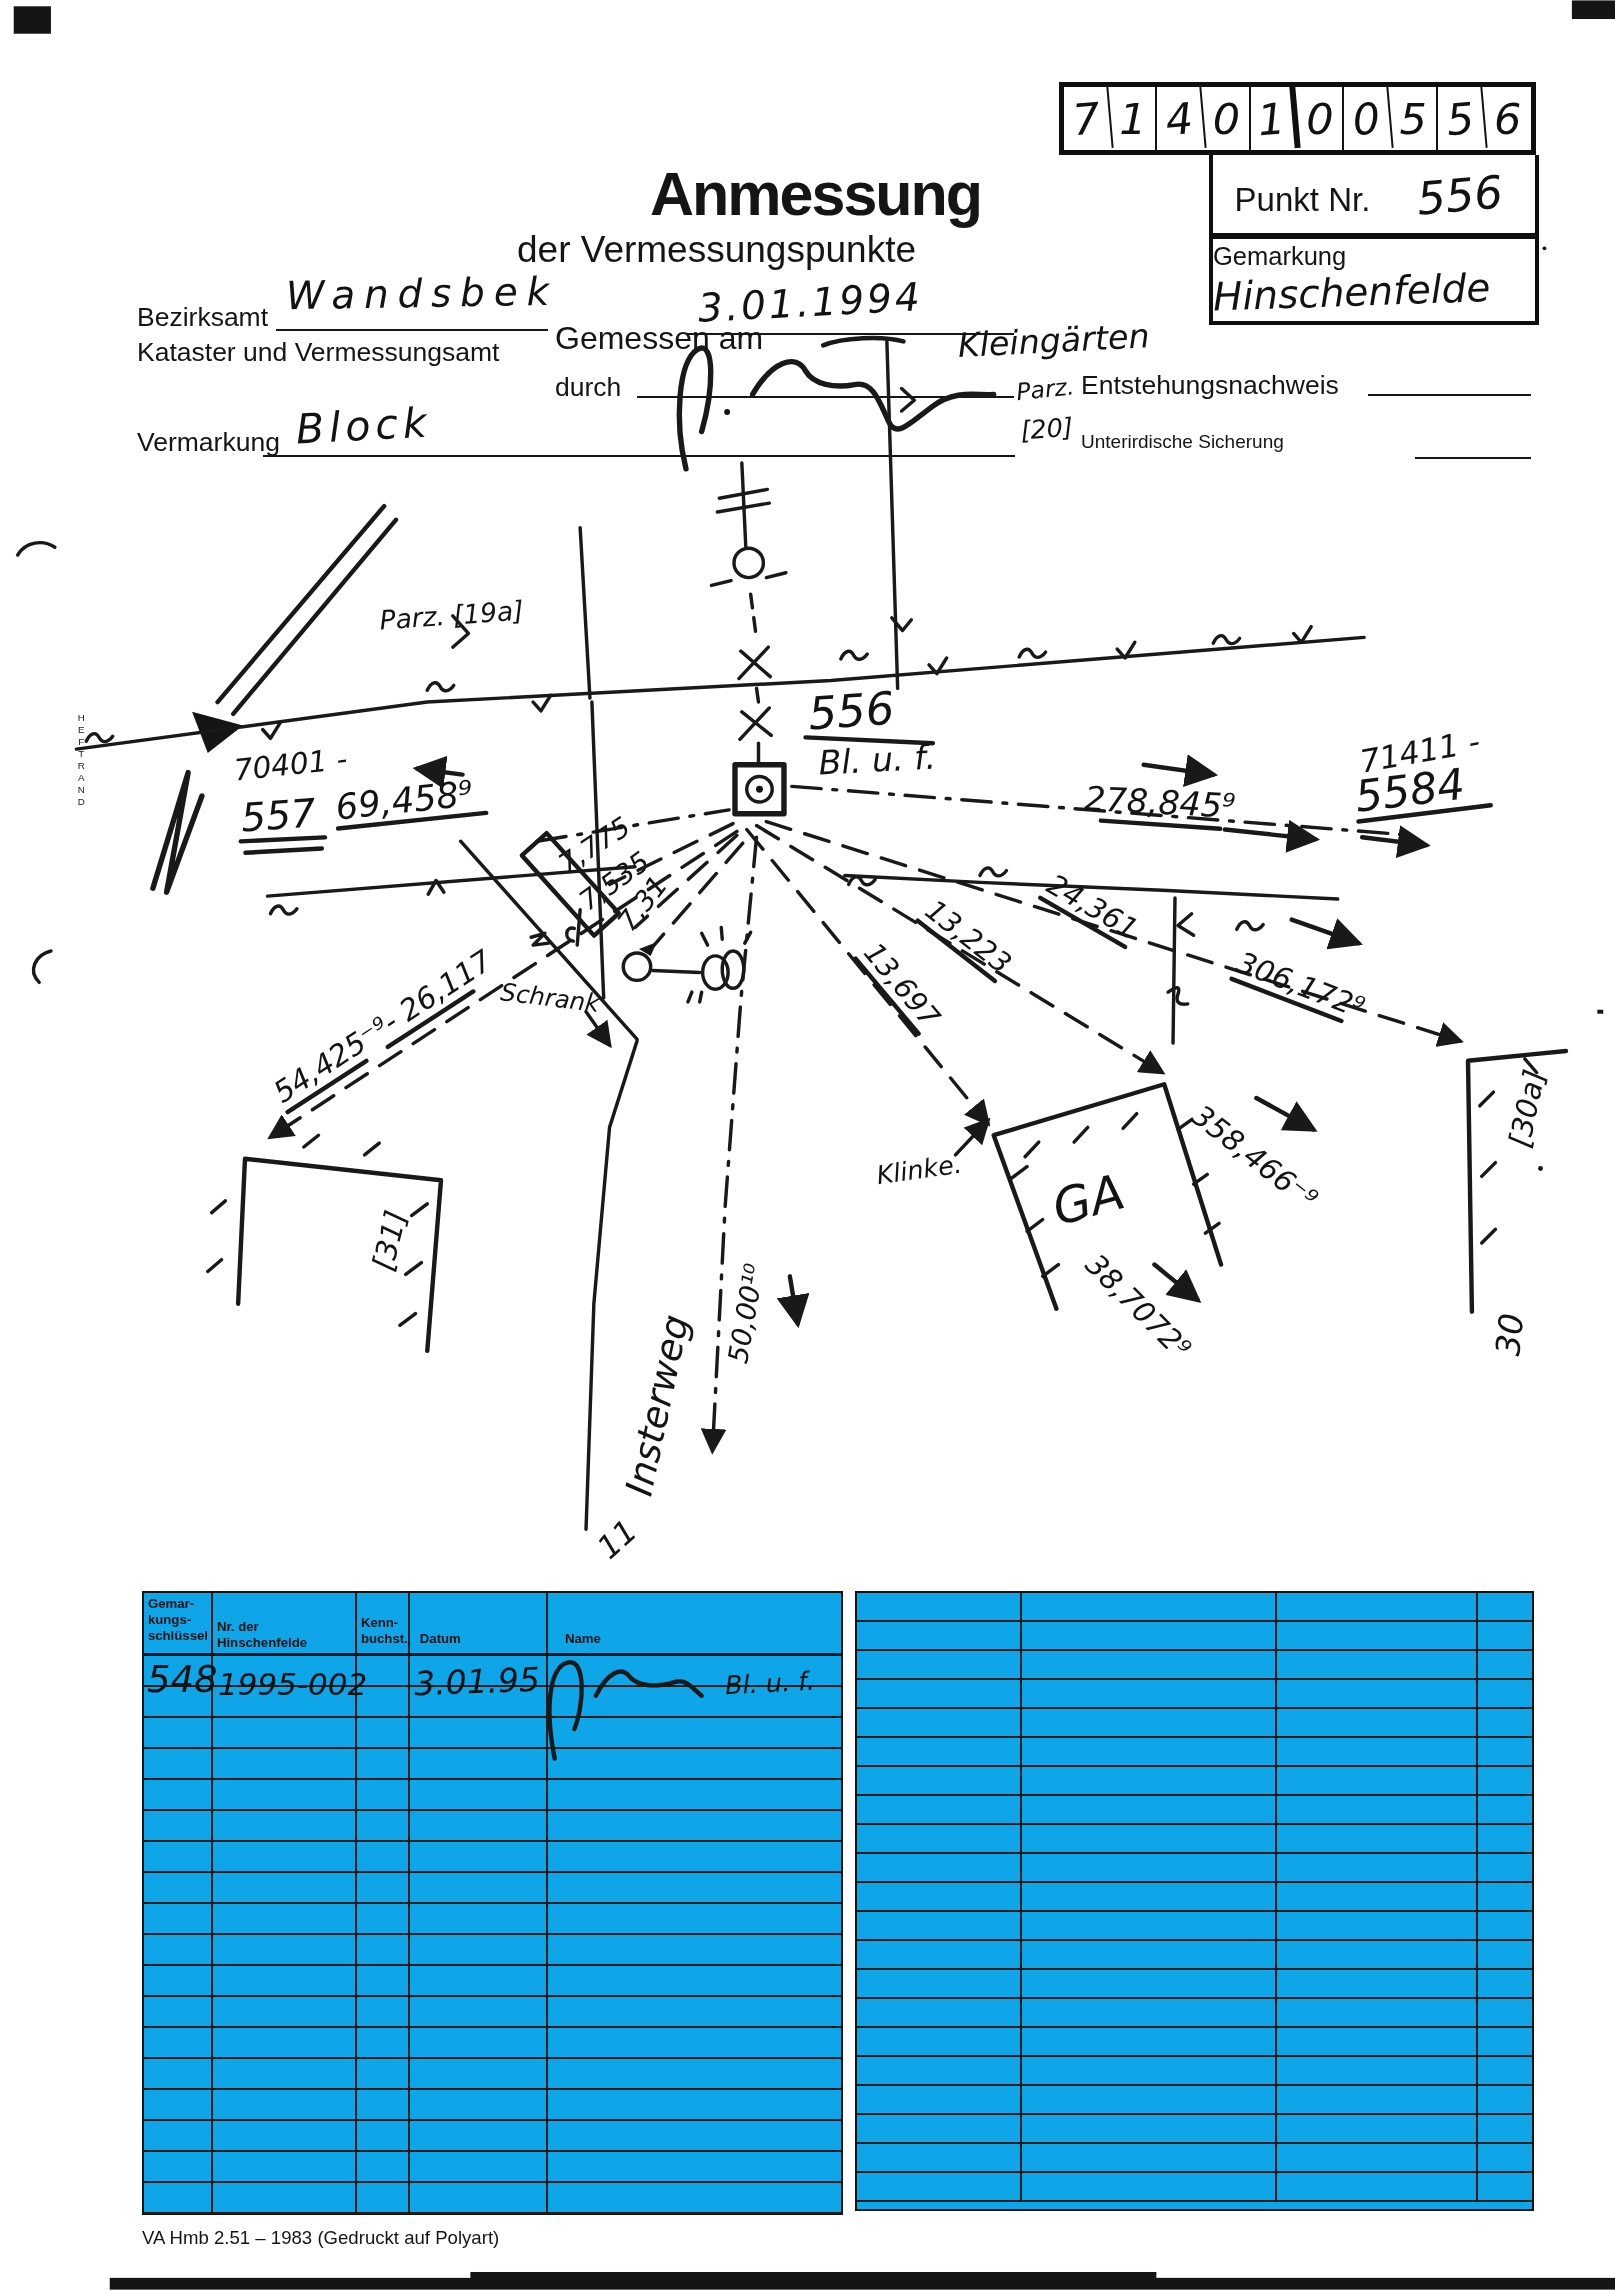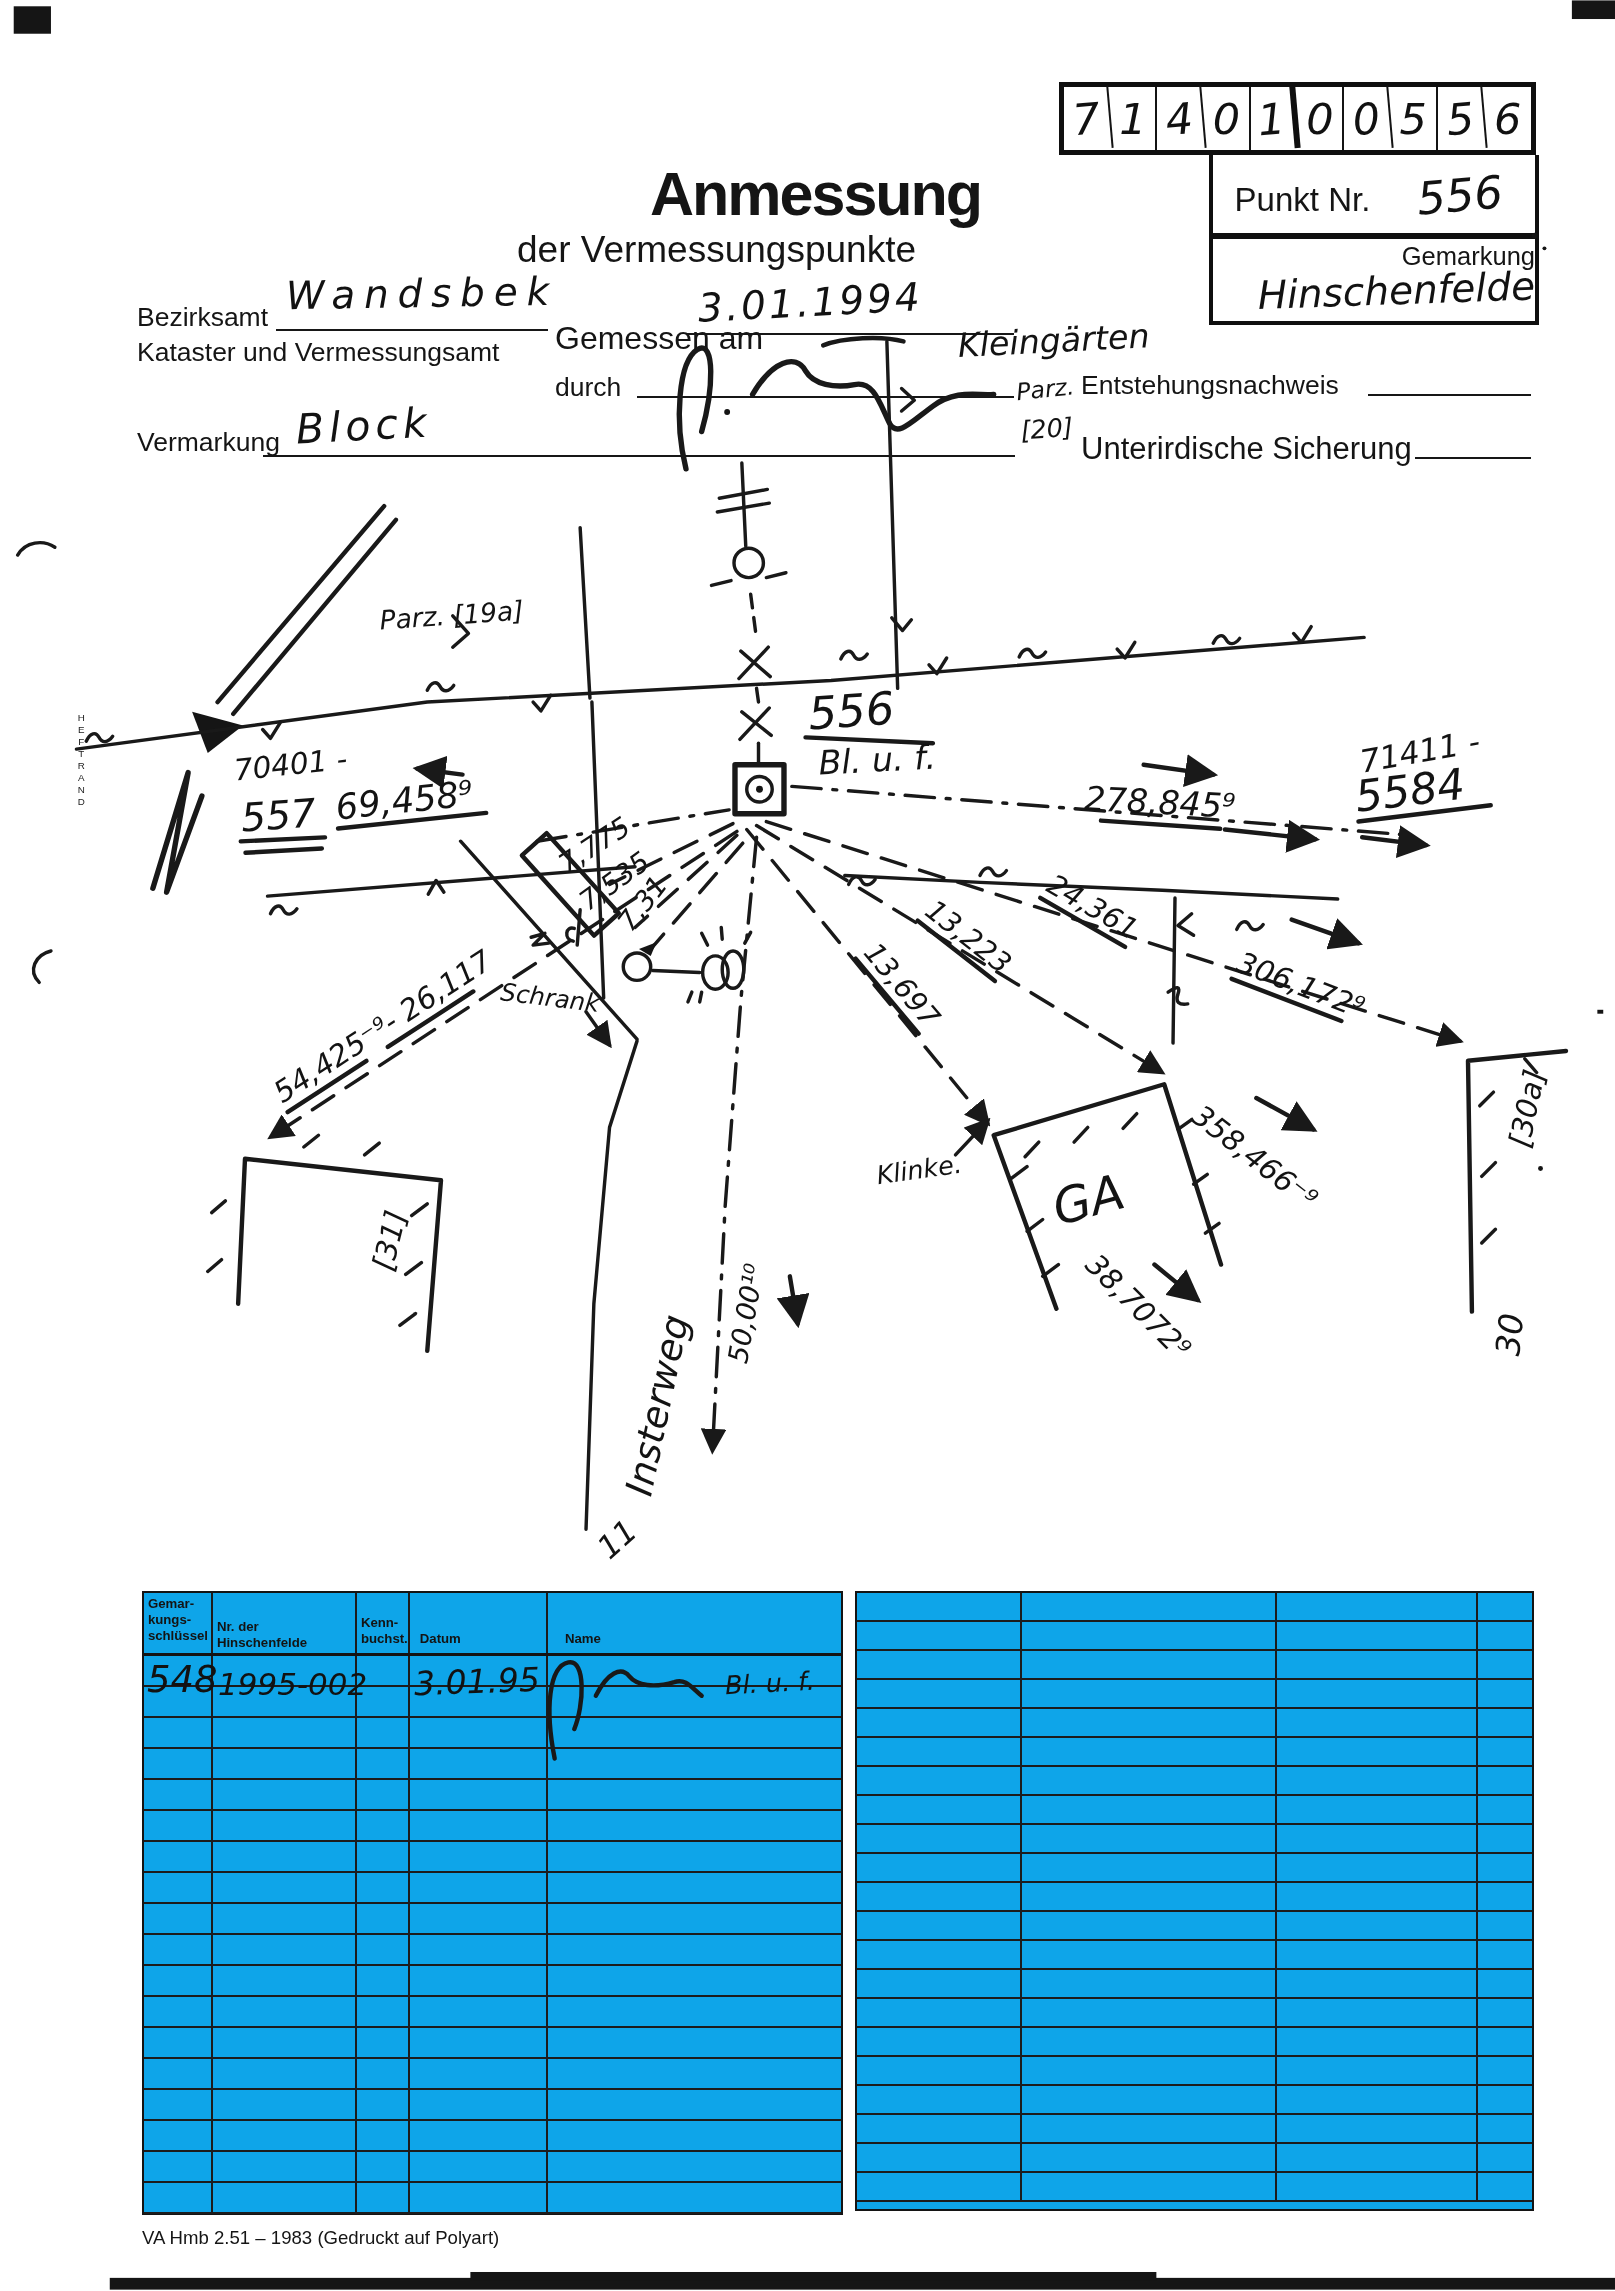--- a/index.html
+++ b/index.html
@@ -58,21 +58,21 @@
     <div class="codecell">5</div>
     <div class="codecell">5</div>
     <div class="codecell">6</div>
   </div>
 
   <div class="abs infobox" style="left:1209px;top:155px;width:330px;height:82px;border-top:none;box-sizing:border-box">
     <span class="abs printed" style="left:21.6px;top:25.5px;font-size:33px">Punkt Nr.</span>
     <span class="abs hand" style="left:204px;top:13.7px;font-size:45px;transform:rotate(-5deg)">556</span>
   </div>
 
-  <div class="abs infobox" style="left:1209px;top:237px;width:330px;height:88px;border-top-width:2.9px;box-sizing:border-box;text-align:right">
+  <div class="abs infobox" style="left:1209px;top:237px;width:330px;height:88px;border-top-width:2.9px;box-sizing:border-box;text-align:left">
     <div class="printed" style="font-size:25.5px;margin-top:2.9px">Gemarkung</div>
     <div class="hand" style="font-size:39px;margin-top:-2px;transform:rotate(-2deg)">Hinschenfelde</div>
   </div>
 
   <div class="abs printed" style="left:137px;top:302px;font-size:26.5px">Bezirksamt</div>
   <div class="abs rule" style="left:276px;top:329px;width:272px"></div>
   <div class="abs hand" style="left:286px;top:271px;font-size:39px;letter-spacing:8.8px;transform:rotate(-1deg)">Wandsbek</div>
   <div class="abs printed" style="left:137px;top:337px;font-size:26.5px">Kataster und Vermessungsamt</div>
 
   <div class="abs printed" style="left:555px;top:320px;font-size:32px">Gemessen am</div>
@@ -81,21 +81,21 @@
 
   <div class="abs printed" style="left:555px;top:372px;font-size:26.5px">durch</div>
   <div class="abs rule" style="left:637px;top:396px;width:377px"></div>
 
   <div class="abs printed" style="left:137px;top:427px;font-size:26.5px">Vermarkung</div>
   <div class="abs rule" style="left:263px;top:455px;width:752px"></div>
   <div class="abs hand" style="left:296px;top:402px;font-size:41px;letter-spacing:4.9px;transform:rotate(-3deg)">Block</div>
 
   <div class="abs printed" style="left:1081px;top:370px;font-size:26.5px">Entstehungsnachweis</div>
   <div class="abs rule" style="left:1368px;top:394px;width:163px"></div>
-  <div class="abs printed" style="left:1081px;top:431px;font-size:31px">Unterirdische Sicherung</div>
+  <div class="abs printed" style="left:1081px;top:431px;font-size:19px">Unterirdische Sicherung</div>
   <div class="abs rule" style="left:1415px;top:457px;width:116px"></div>
 
   <div class="abs heftrand" style="left:76px;top:712px">HEFTRAND</div>
 
   <div class="tbl" style="left:142px;top:1591px;width:701px;height:624px">
     <div class="thead" style="grid-template-columns:69px 144px 53px 138px 1fr;height:63px">
       <div class="thc">
         <span>Gemar-</span>
           <span>kungs-</span>
           <span>schlüssel</span>

